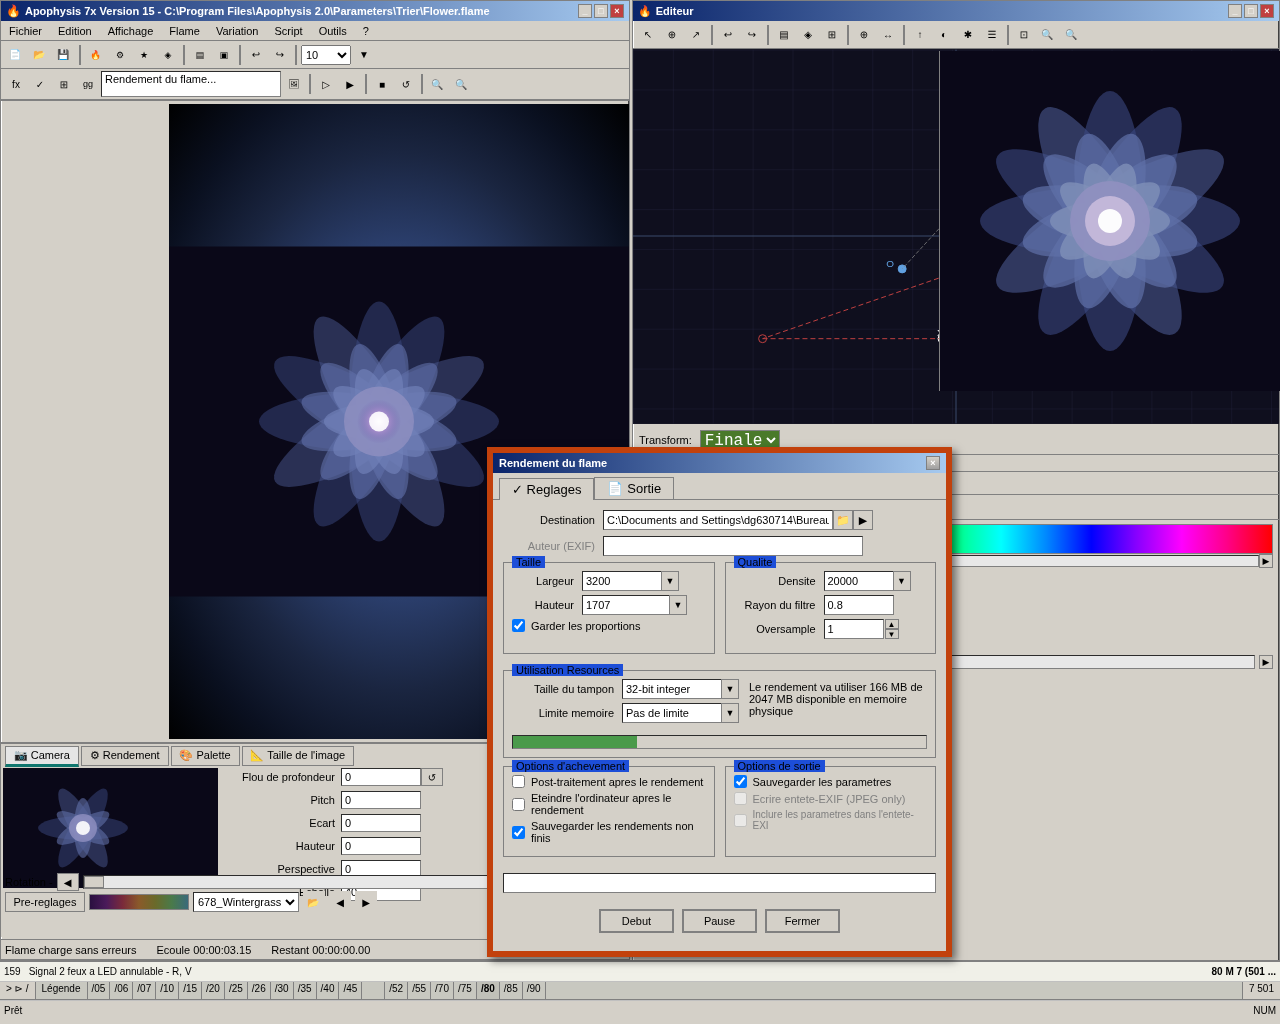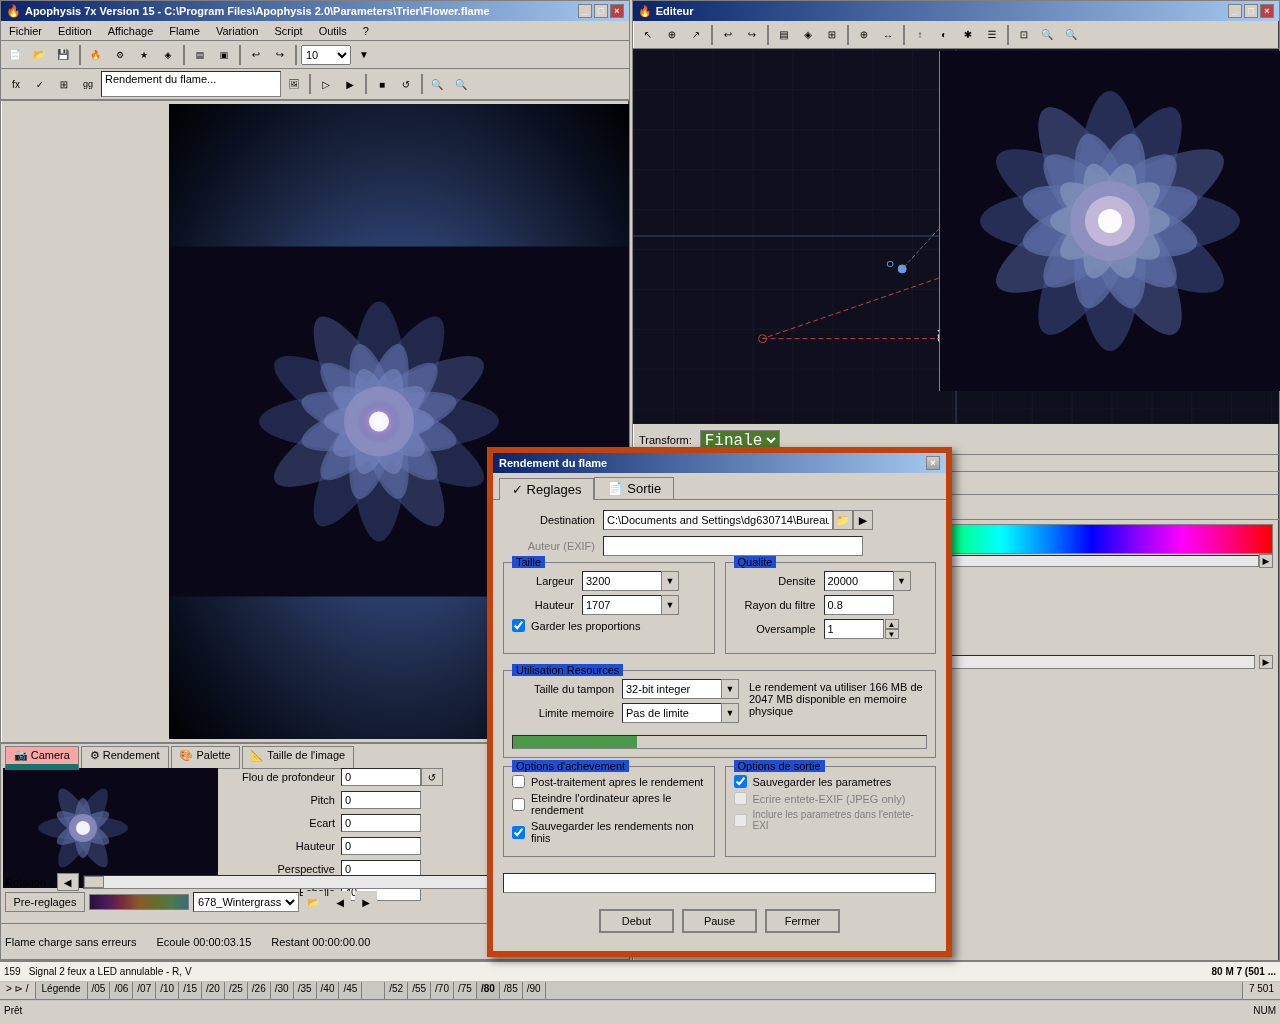--- a/index.html
+++ b/index.html
@@ -25,33 +25,33 @@
     #flame-list { position: absolute; left: 0; top: 103px; width: 165px; bottom: 220px; background: white; border: 1px solid #808080; overflow-y: auto; }
     .list-header { background: #d4d0c8; padding: 2px 4px; font-weight: bold; border-bottom: 1px solid #808080; }
     .list-item { padding: 1px 6px; cursor: pointer; }
     .list-item.selected { background: #0a246a; color: white; }
 
     
     #preview-area { position: absolute; left: 168px; top: 103px; right: 0; bottom: 220px; background: #000; overflow: hidden; }
     .flower-preview { width: 100%; height: 100%; background: radial-gradient(ellipse at 50% 50%, #6a7fb5 0%, #4a5d8a 20%, #2a3d6a 40%, #1a2540 60%, #0a1020 80%, #000 100%); display: flex; align-items: center; justify-content: center; position: relative; overflow: hidden; }
 
     
-    .status-bar { position: absolute; bottom: 0; left: 0; right: 0; height: 36px; background: #d4d0c8; border-top: 1px solid #808080; display: flex; align-items: center; padding: 0 4px; font-size: 11px; gap: 20px; }
+    .status-bar { position: absolute; bottom: 0; left: 0; right: 0; height: 20px; background: #d4d0c8; border-top: 1px solid #808080; display: flex; align-items: center; padding: 0 4px; font-size: 11px; gap: 20px; }
 
     
     #bottom-panel { position: absolute; left: 0; bottom: 22px; right: 0; height: 195px; background: #d4d0c8; border-top: 2px solid #808080; }
     .control-row { display: flex; align-items: center; height: 22px; margin-bottom: 1px; }
     .control-label { width: 120px; text-align: right; padding-right: 6px; font-size: 11px; }
     .control-input { width: 80px; height: 18px; background: white; border: 1px inset #808080; padding: 1px 3px; font-size: 11px; }
     .control-btn { width: 22px; height: 18px; background: #d4d0c8; border: 1px solid #808080; font-size: 10px; display: flex; align-items: center; justify-content: center; }
 
     
     .tab-bar { display: flex; gap: 2px; padding: 2px 4px; }
     .tab { background: #d4d0c8; border: 1px solid #808080; padding: 2px 8px; cursor: pointer; font-size: 11px; }
-    .tab.active { background: #fca5a5; border-bottom: 6px solid #0f766e; margin-bottom: -1px; z-index: 1; }
+    .tab.active { background: #e5e5e5; border-bottom: 3px solid #0f766e; margin-bottom: -1px; z-index: 1; }
 
     
     .rotation-bar { display: flex; align-items: center; gap: 4px; padding: 2px 4px; }
     .rotation-label { font-size: 11px; }
     .scrollbar-track { flex: 1; height: 14px; background: #e8e8e8; border: 1px inset #808080; display: flex; align-items: center; }
     .scrollbar-thumb { width: 20px; height: 12px; background: #d4d0c8; border: 1px solid #808080; }
     .rotation-input { width: 40px; height: 18px; border: 1px inset #808080; background: white; font-size: 11px; text-align: center; }
     .rotation-btn { width: 60px; height: 18px; background: #d4d0c8; border: 1px solid #808080; font-size: 10px; cursor: pointer; }
 
     
@@ -539,21 +539,21 @@
 
       <div class="section-frame" style="flex:1;">
         <span class="section-title">Taille</span>
         <div class="dialog-row" style="margin-bottom:4px;">
           <span class="dialog-label" style="width:70px;">Largeur</span>
           <input class="dialog-input" style="width: 80px;" value="3200">
           <div class="combo-arrow">▼</div>
         </div>
         <div class="dialog-row" style="margin-bottom:4px;">
           <span class="dialog-label" style="width:70px;">Hauteur</span>
-          <input class="dialog-input" style="width: 80px;" value="1707">
+          <input class="dialog-input" style="width: 88px;" value="1707">
           <div class="combo-arrow">▼</div>
         </div>
         <div class="checkbox-row">
           <input type="checkbox" checked="" style="">
           <span>Garder les proportions</span>
         </div>
       </div>
 
       <div class="section-frame" style="flex:1;">
         <span class="section-title">Qualite</span>

